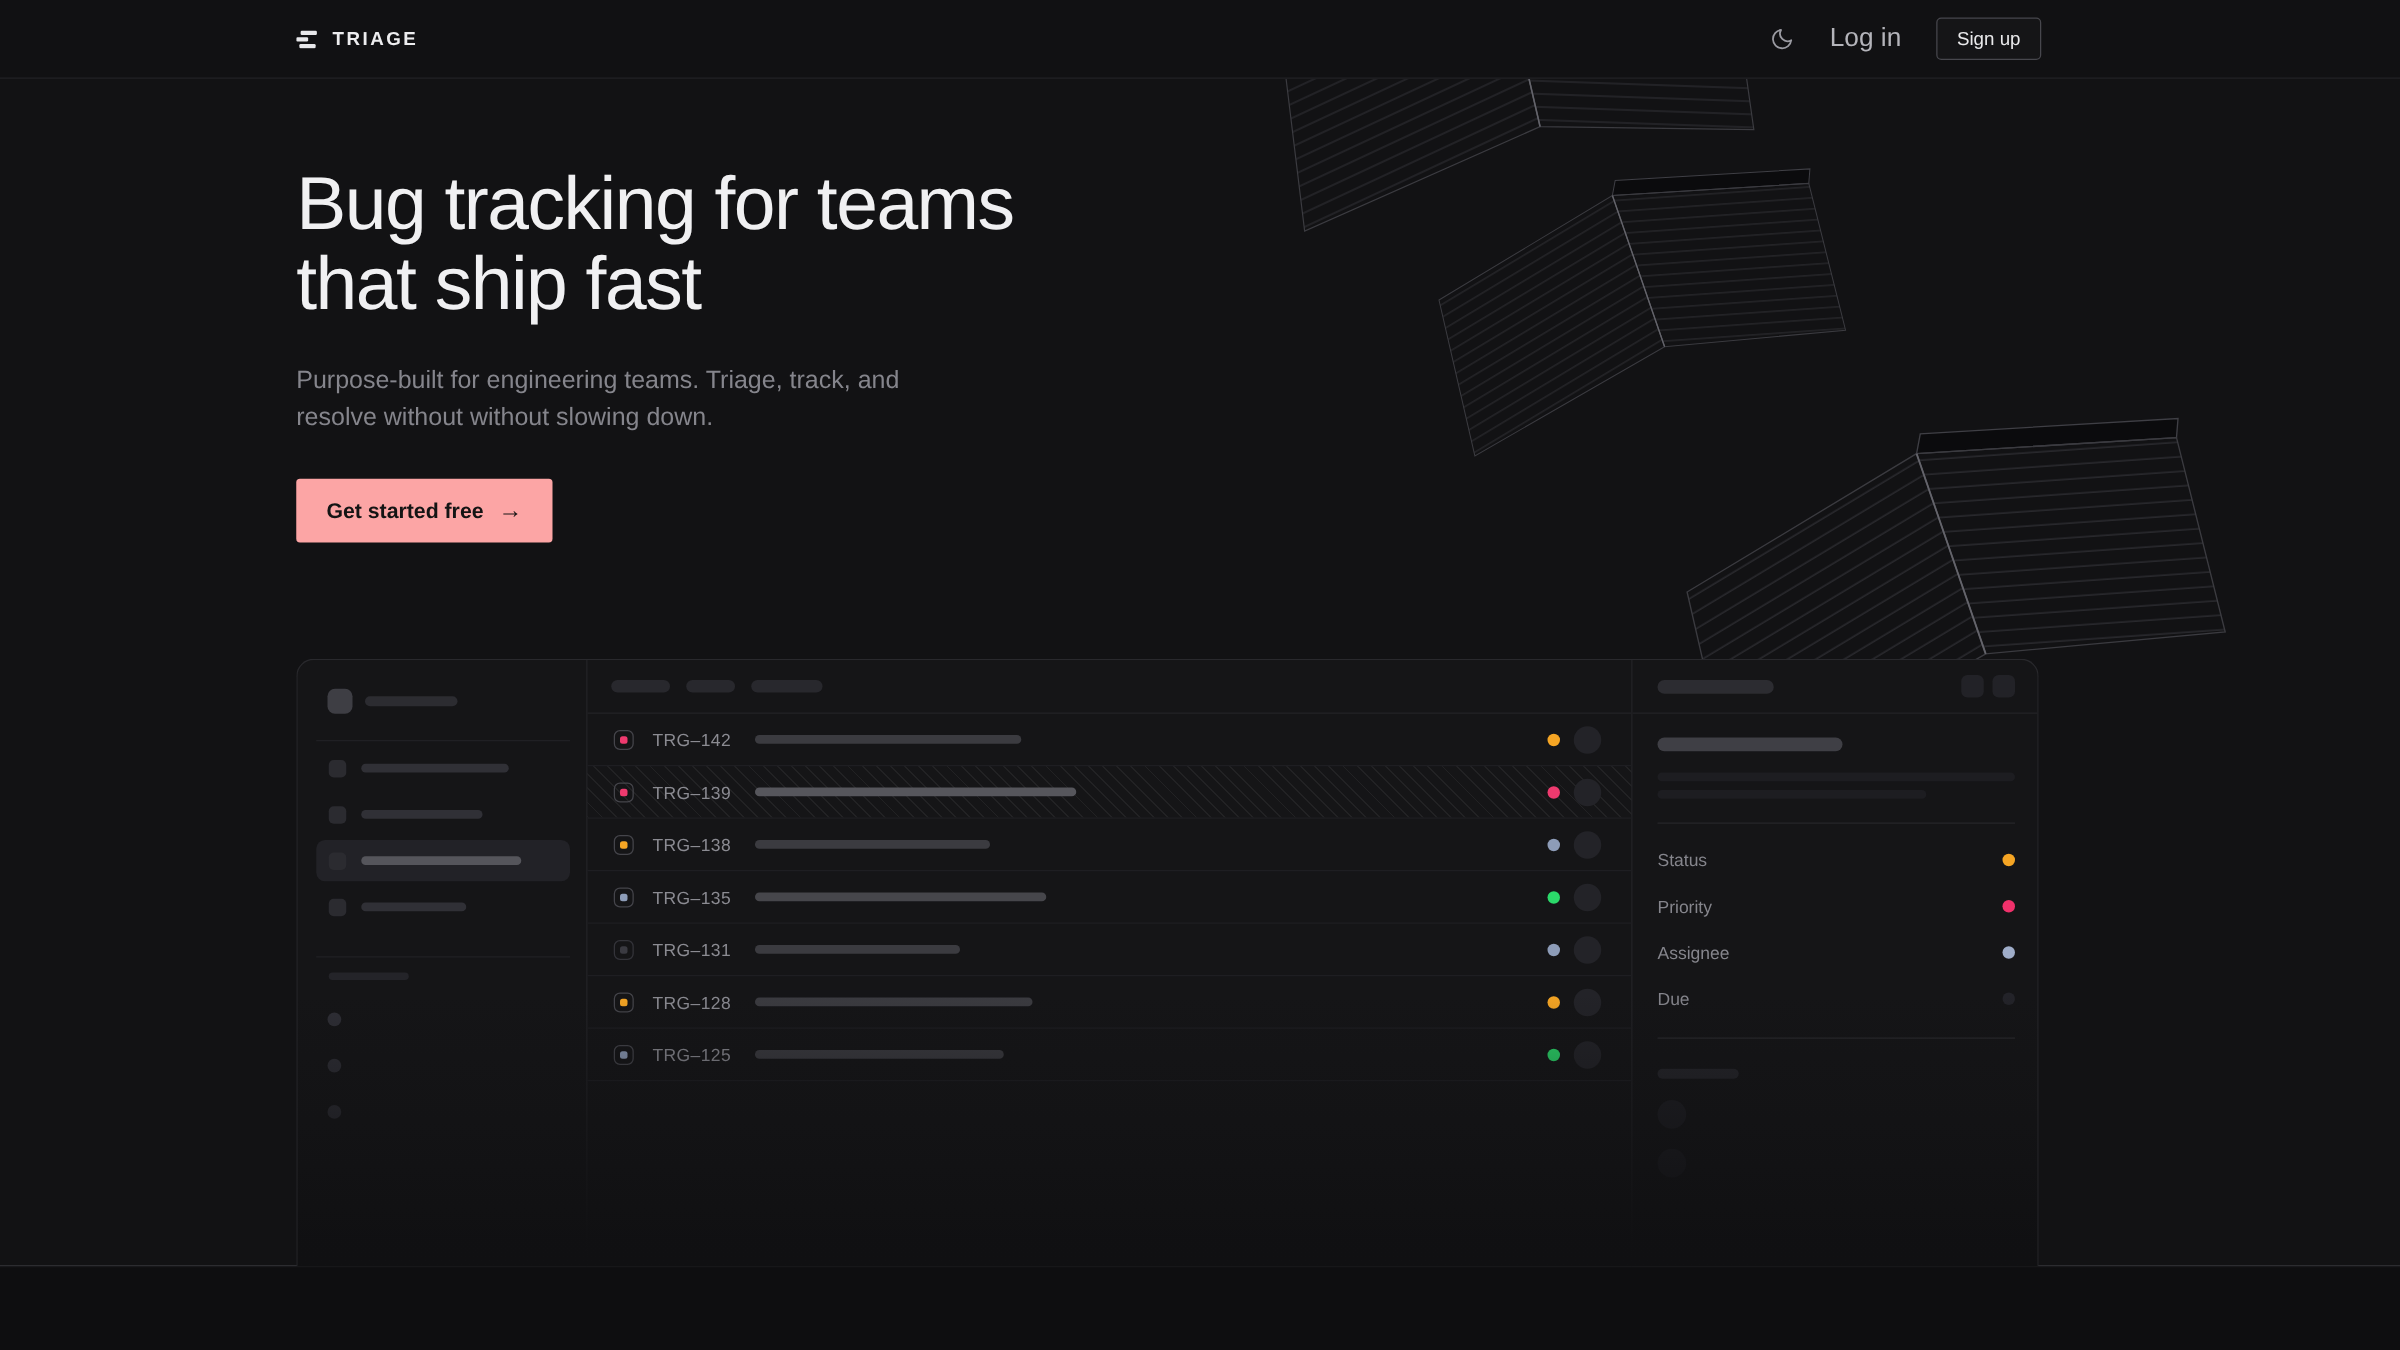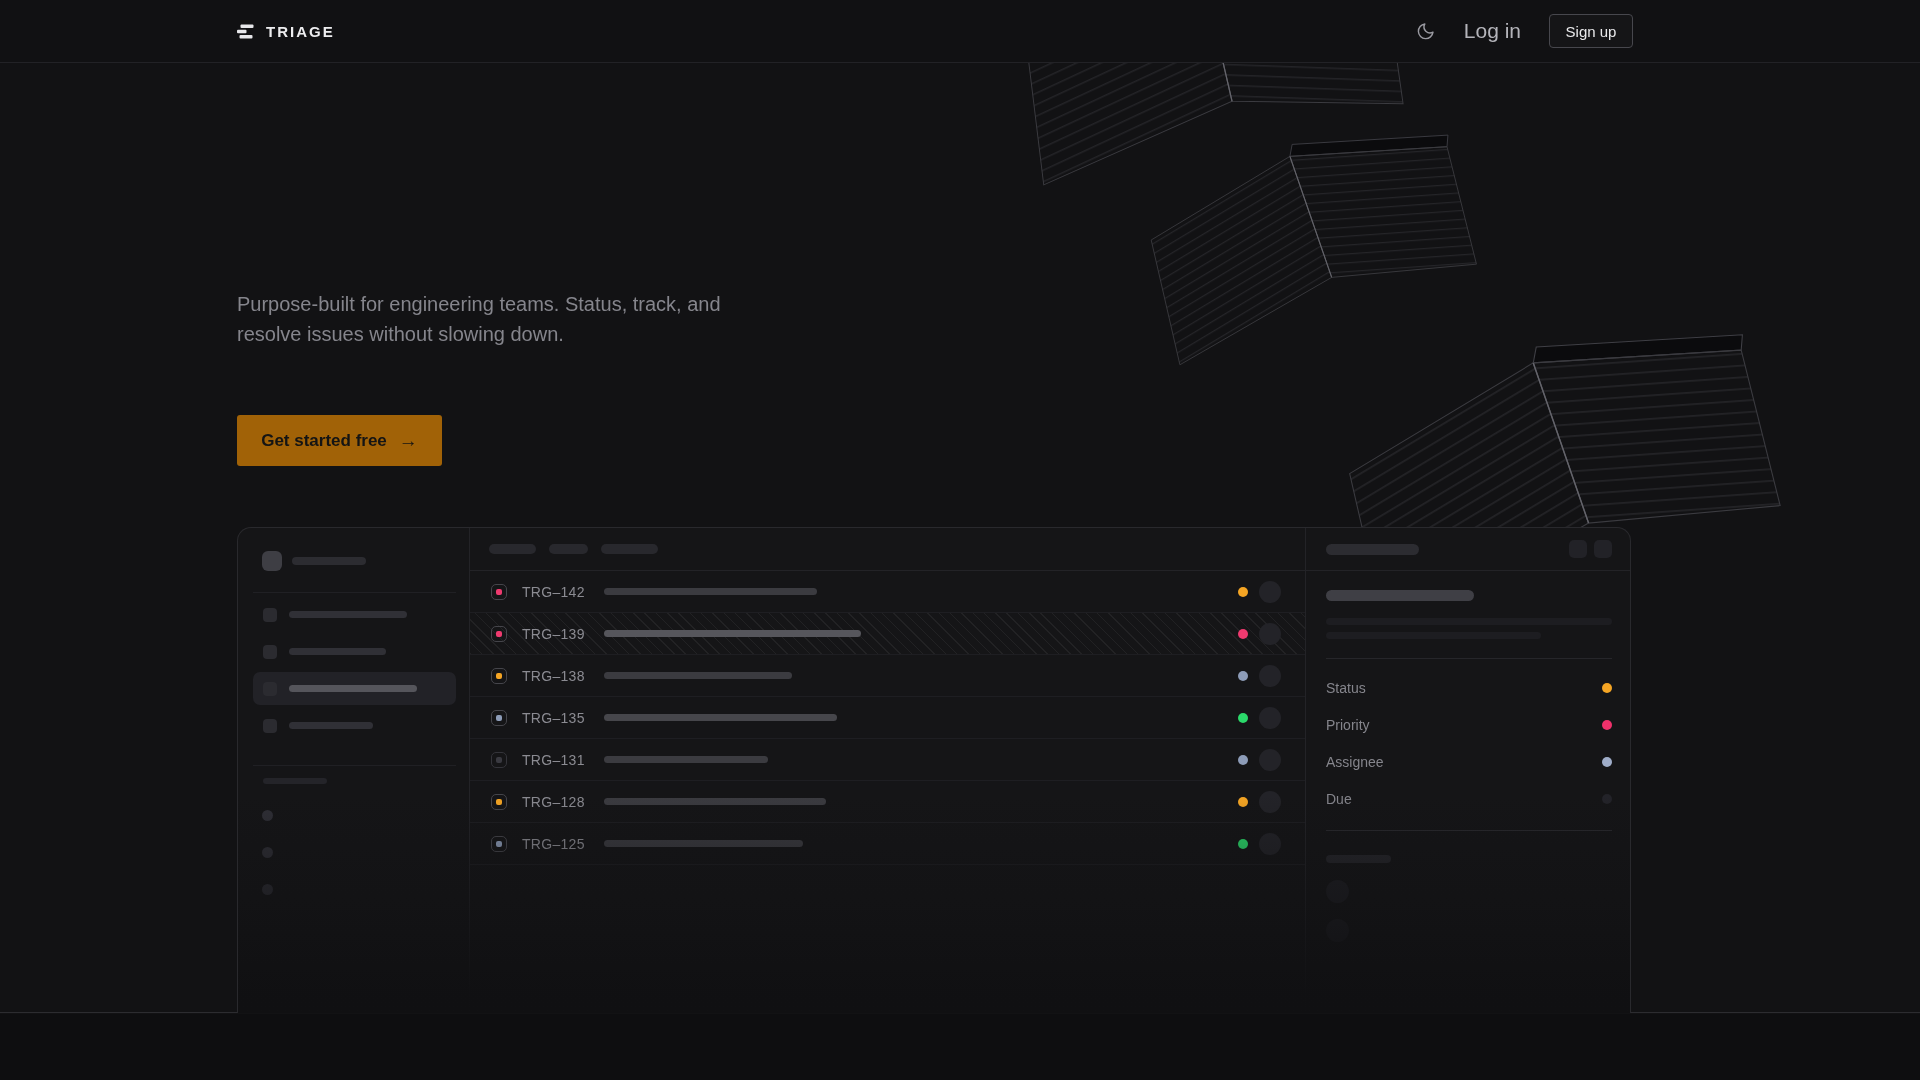--- a/index.html
+++ b/index.html
@@ -14,21 +14,21 @@
   .nav-right { display:flex; align-items:center; gap:28px; }
   .moon-btn { background:none; border:none; cursor:pointer; display:flex; align-items:center; }
   .login { font-size:21px; color:#b4b4ba; text-decoration:none; }
   .signup { width:84px; height:34px; display:flex; align-items:center; justify-content:center; background:#151517; border:1px solid #47474d; border-radius:4px; color:#e9e9eb; font-size:15px; cursor:pointer;text-align:center; }
 
   
   .hero { position:absolute; top:63px; left:0; right:0; height:950px; border-bottom:1px solid #2c2c30; overflow:hidden; }
   .wireframes { position:absolute; top:0; left:0; pointer-events:none; }
   .headline { position:absolute; left:237px; top:68px; font-size:60px; line-height:64px; font-weight:500; letter-spacing:-1.2px; color:#f0f0f2; }
   .subtitle { position:absolute; left:237px; top:226px; width:500px; font-size:20px; line-height:30px; color:#85858c; }
-  .cta { position:absolute; left:237px; top:352px; width:205px; height:51px; background:#a16207; border:none; border-radius:3px; display:flex; align-items:center; justify-content:center; gap:12px; font-family:"Liberation Sans",sans-serif; font-size:17px; font-weight:600; color:#141414; cursor:pointer; }
+  .cta { position:absolute; left:237px; top:320px; width:205px; height:51px; background:#fca5a5; border:none; border-radius:3px; display:flex; align-items:center; justify-content:center; gap:12px; font-family:"Liberation Sans",sans-serif; font-size:17px; font-weight:600; color:#141414; cursor:pointer; }
   .cta .arrow { font-size:19px; font-weight:400; }
 
   .footer-strip { position:absolute; top:1014px; left:0; right:0; bottom:0; background:#0e0e10; }
 
   
   .mock { position:absolute; left:237px; top:527px; width:1394px; height:486px; background:#151517; border:1px solid #29292d; border-bottom:none; border-radius:14px 14px 0 0; overflow:hidden; display:flex; z-index:4; }
   .mock-fade { position:absolute; inset:0; z-index:10; pointer-events:none;
     background:linear-gradient(180deg, rgba(17,17,19,0) 55%, rgba(17,17,19,0.55) 78%, rgba(16,16,18,0.97) 96%, #101012 100%); }
 
   .bar { border-radius:4px; }
@@ -116,21 +116,25 @@
           <polygon points="250,8 258,-8 482,42 476,58" fill="#0b0b0d" stroke="#3f3f45" stroke-width="1.2"></polygon>
           <polygon points="250,8 476,58 470,236 260,196" fill="url(#hatchR)" stroke="#3b3b40" stroke-width="1.2"></polygon>
           <line x1="250" y1="8" x2="260" y2="196" stroke="#64646b" stroke-width="1.6"></line>
         </g>
       </defs>
       <use href="#panel" transform="translate(1000,-80) rotate(-10) scale(0.8)"></use>
       <use href="#panel" transform="translate(1125,135) rotate(-16) scale(0.68)"></use>
       <use href="#panel" transform="translate(1315,355) rotate(-16) scale(0.9)"></use>
     </svg>
 
-    <p class="subtitle">Purpose-built for engineering teams. Status, track, and resolve issues without slowing down.</p>
+    <h1 class="headline">
+      <div>Bug tracking for teams</div>
+      <div>that ship fast</div>
+    </h1>
+    <p class="subtitle">Purpose-built for engineering teams. Triage, track, and resolve without without slowing down.</p>
     <button class="cta">
       <span>Get started free</span>
       <span class="arrow">→</span>
     </button>
   </section>
 
   <div class="footer-strip"></div>
 
   <div class="mock">
 

